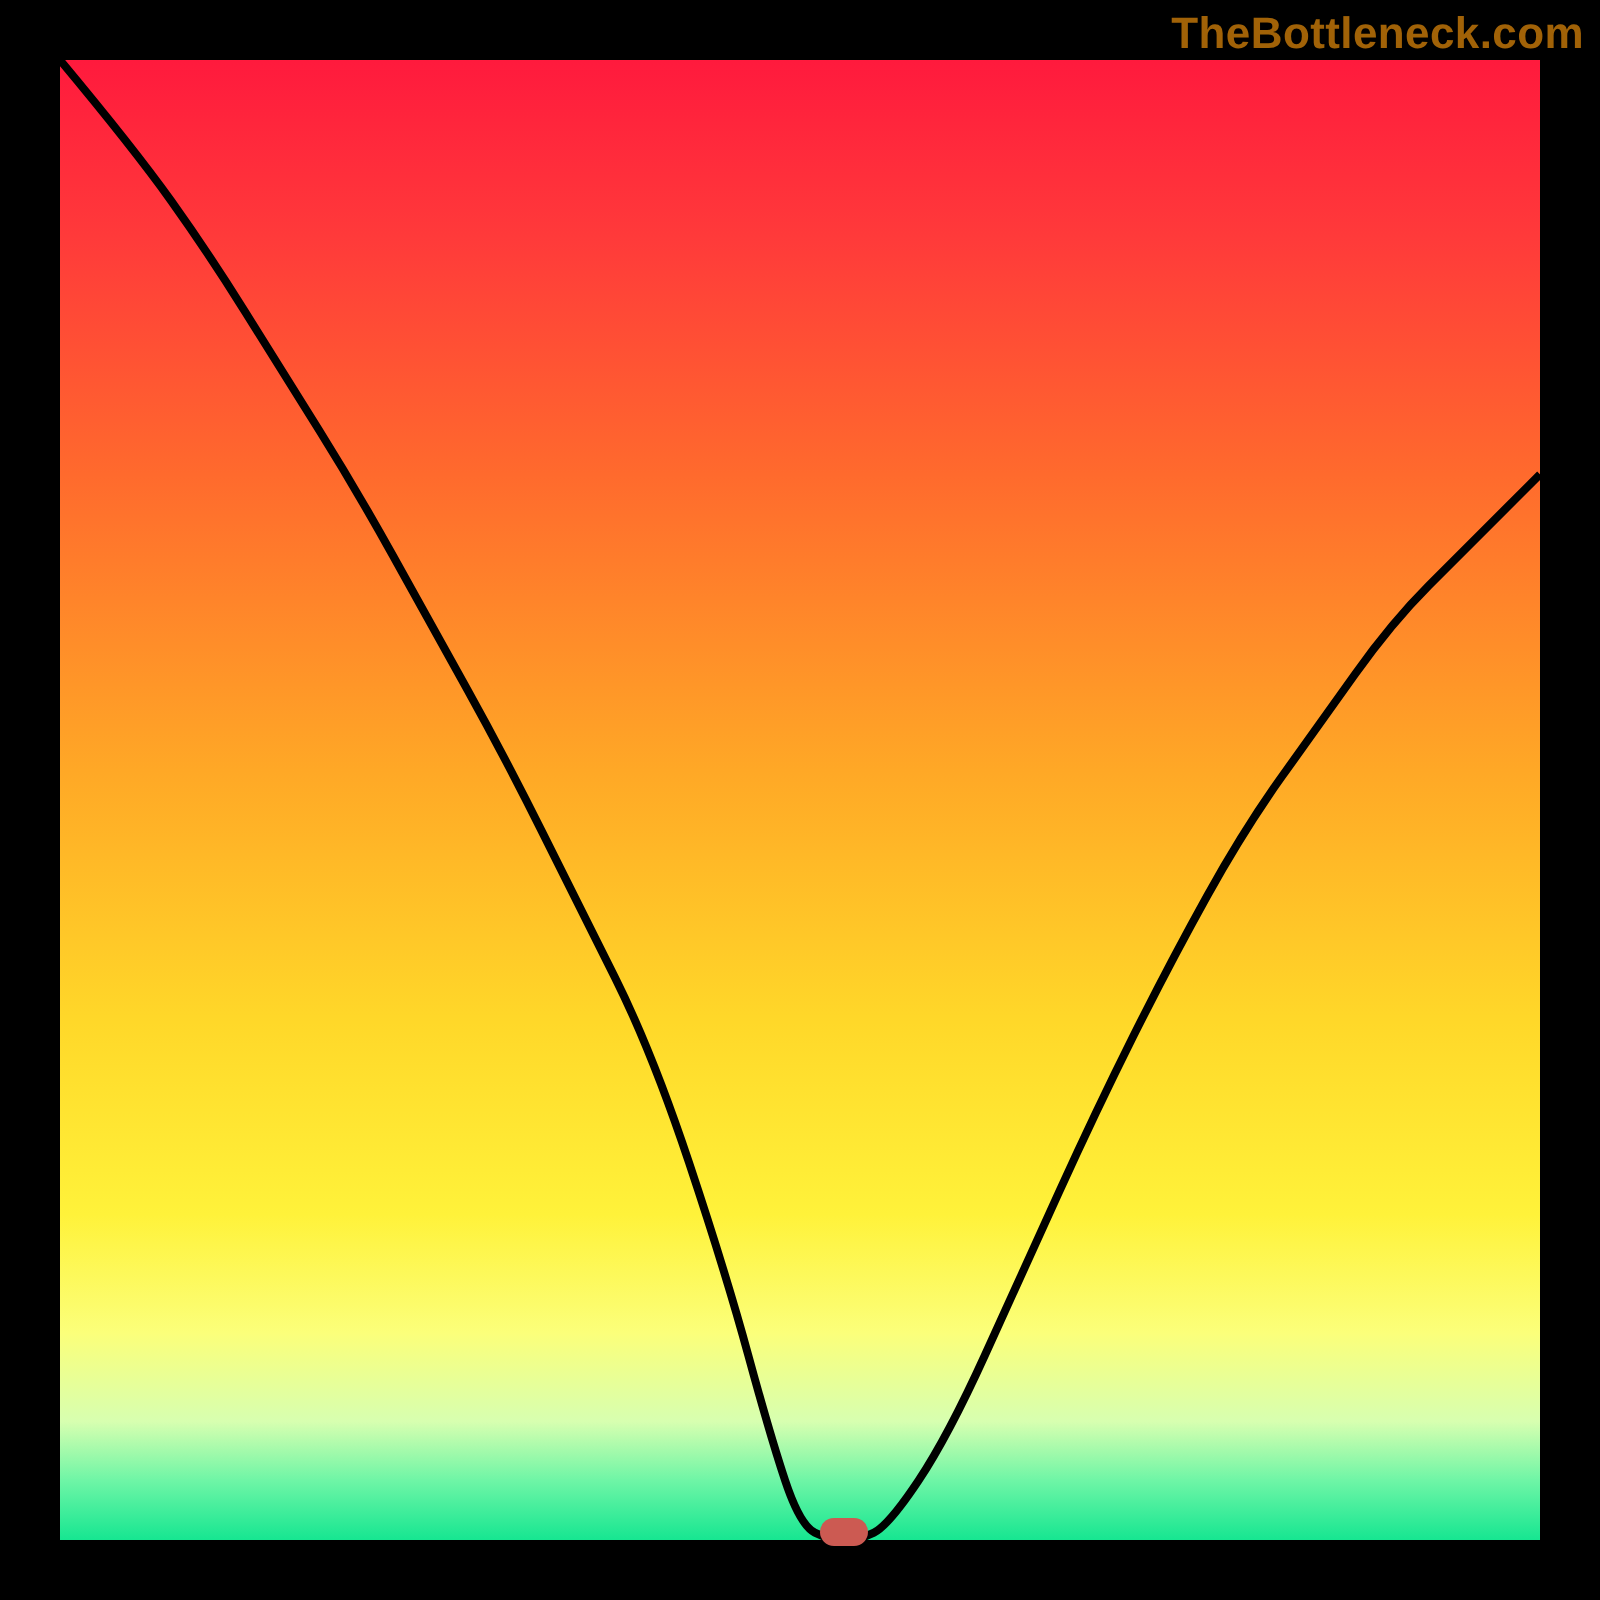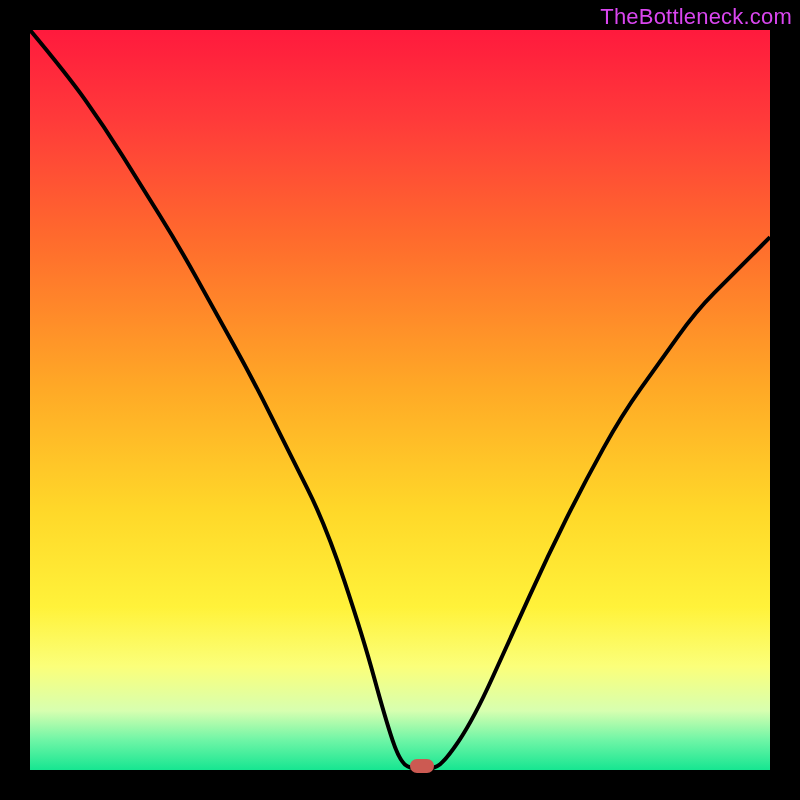--- a/index.html
+++ b/index.html
@@ -35,23 +35,23 @@
       #fbff7a 86%,
       #d7ffb0 92%,
       #6ef5a6 96%,
       #16e691 100%
     );
   }
   .watermark {
     position: absolute;
     top: 4px;
     right: 8px;
-    color: #d946ef;
+    color: #a16207;
     font-size: 22px;
-    font-weight: 400;
+    font-weight: 700;
     letter-spacing: 0.2px;
     user-select: none;
   }
   svg.curve {
     position: absolute;
     left: 0;
     top: 0;
     width: 740px;
     height: 740px;
     overflow: visible;

